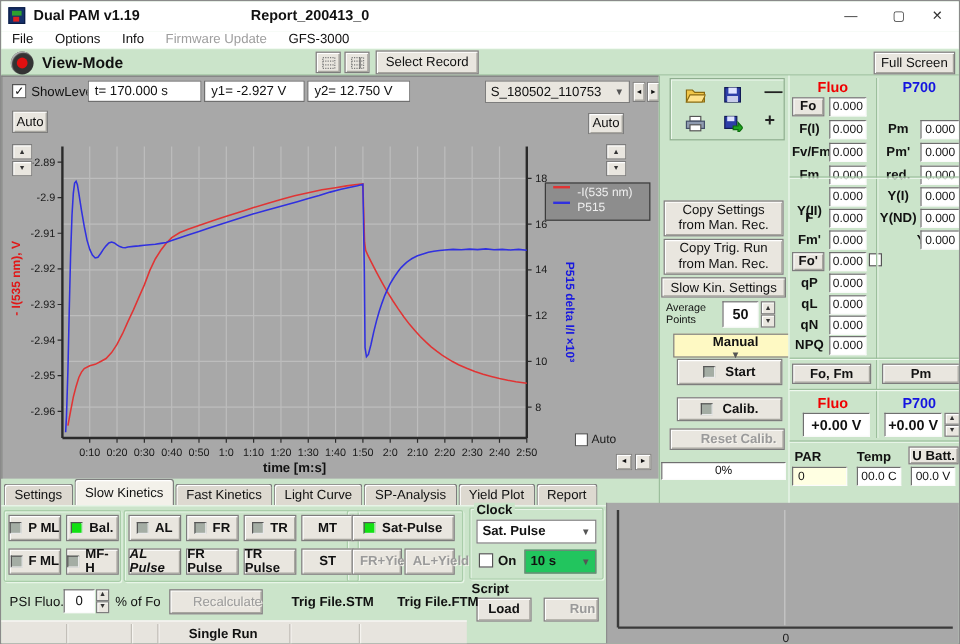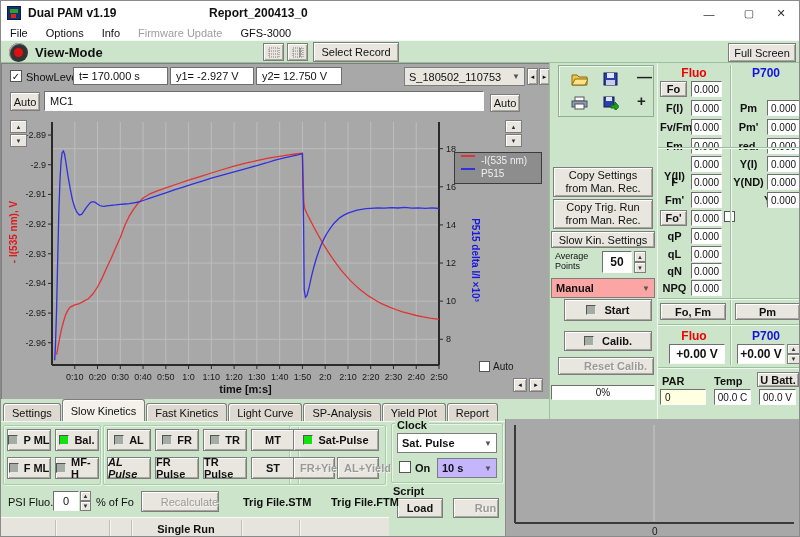--- a/index.html
+++ b/index.html
@@ -131,21 +131,20 @@
     <div class="readout abs" style="left:168px;top:3px;width:84px;height:18px;">y1= -2.927 V</div>
     <div class="readout abs" style="left:254px;top:3px;width:86px;height:18px;">y2= 12.750 V</div>
     <div class="combo abs" style="left:402px;top:3px;width:121px;height:19px;">
       <span>S_180502_110753</span>
       <span class="arr">▼</span>
     </div>
     <div class="raised abs" style="left:525px;top:4px;width:11px;height:17px;font-size:6px;">◄</div>
     <div class="raised abs" style="left:537px;top:4px;width:11px;height:17px;font-size:6px;">►</div>
 
     <div class="raised abs" style="left:8px;top:28px;width:30px;height:19px;">Auto</div>
-    <div class="sunken abs" style="left:42px;top:27px;width:440px;height:20px;padding:0 5px;">MC1</div>
     <div class="raised abs" style="left:488px;top:30px;width:30px;height:18px;">Auto</div>
 
     <svg id="main-chart-svg" class="abs" style="left:0;top:0;" width="548" height="336">
         <line x1="50" y1="275.2705882352941" x2="437" y2="275.2705882352941" stroke="#bdbdbd" stroke-width="1"></line>
         <line x1="50" y1="237.1529411764706" x2="437" y2="237.1529411764706" stroke="#bdbdbd" stroke-width="1"></line>
         <line x1="50" y1="199.03529411764706" x2="437" y2="199.03529411764706" stroke="#bdbdbd" stroke-width="1"></line>
         <line x1="50" y1="160.91764705882352" x2="437" y2="160.91764705882352" stroke="#bdbdbd" stroke-width="1"></line>
         <line x1="50" y1="122.79999999999998" x2="437" y2="122.79999999999998" stroke="#bdbdbd" stroke-width="1"></line>
         <line x1="50" y1="84.68235294117645" x2="437" y2="84.68235294117645" stroke="#bdbdbd" stroke-width="1"></line>
         <line x1="72.76470588235294" y1="58" x2="72.76470588235294" y2="301" stroke="#bdbdbd" stroke-width="1"></line>
@@ -313,21 +312,21 @@
     <div class="raised abs" style="left:1px;top:168px;width:104px;height:17px;">Slow Kin. Settings</div>
 
     <div class="abs" style="left:5px;top:188px;font-size:9px;line-height:10px;">
       <div>Average</div>
         <div>Points</div>
     </div>
     <div class="sunken abs bold" style="left:52px;top:188px;width:30px;height:22px;justify-content:center;font-size:12px;">50</div>
     <div class="spinbtn abs" style="left:84px;top:188px;width:12px;height:11px;">▲</div>
     <div class="spinbtn abs" style="left:84px;top:199px;width:12px;height:11px;">▼</div>
 
-    <div class="combo abs bold" style="left:1px;top:215px;width:104px;height:20px;background:#fca5a5;">
+    <div class="combo abs bold" style="left:11px;top:215px;width:104px;height:20px;background:#fef9c3;flex-direction:column;">
       <span>Manual</span>
       <span class="arr">▼</span>
     </div>
 
     <div class="raised abs bold" style="left:14px;top:236px;width:88px;height:22px;gap:8px;">
       <span class="ind off"></span>
       <span>Start</span>
     </div>
     <div class="raised abs bold" style="left:14px;top:268px;width:88px;height:20px;gap:8px;">
       <span class="ind off"></span>
@@ -465,21 +464,21 @@
       </div>
 
     <div class="group" style="left:390px;top:1px;width:112px;height:60px;"></div>
     <span class="abs bold" style="left:394px;top:-3px;background:#cbe4ca;padding:0 2px;">Clock</span>
     <div class="combo abs bold" style="left:396px;top:11px;width:100px;height:20px;background:#fff;">
       <span>Sat. Pulse</span>
       <span class="arr">▼</span>
     </div>
     <div class="chk abs" style="left:398px;top:39px;width:12px;height:12px;"></div>
     <span class="abs bold" style="left:414px;top:40px;">On</span>
-    <div class="combo abs bold" style="left:436px;top:36px;width:60px;height:20px;background:#c4b5fd;">
+    <div class="combo abs bold" style="left:436px;top:36px;width:60px;height:20px;background:#22c55e;">
       <span>10 s</span>
       <span class="arr">▼</span>
     </div>
 
     <span class="abs bold" style="left:392px;top:63px;">Script</span>
     <div class="raised abs bold" style="left:396px;top:76px;width:46px;height:20px;">Load</div>
     <div class="raised disabled abs bold" style="left:452px;top:76px;width:46px;height:20px;">Run</div>
 
     <span class="abs" style="left:7px;top:74px;">PSI Fluo.</span>
     <div class="sunken abs" style="left:52px;top:69px;width:26px;height:20px;justify-content:center;">0</div>

